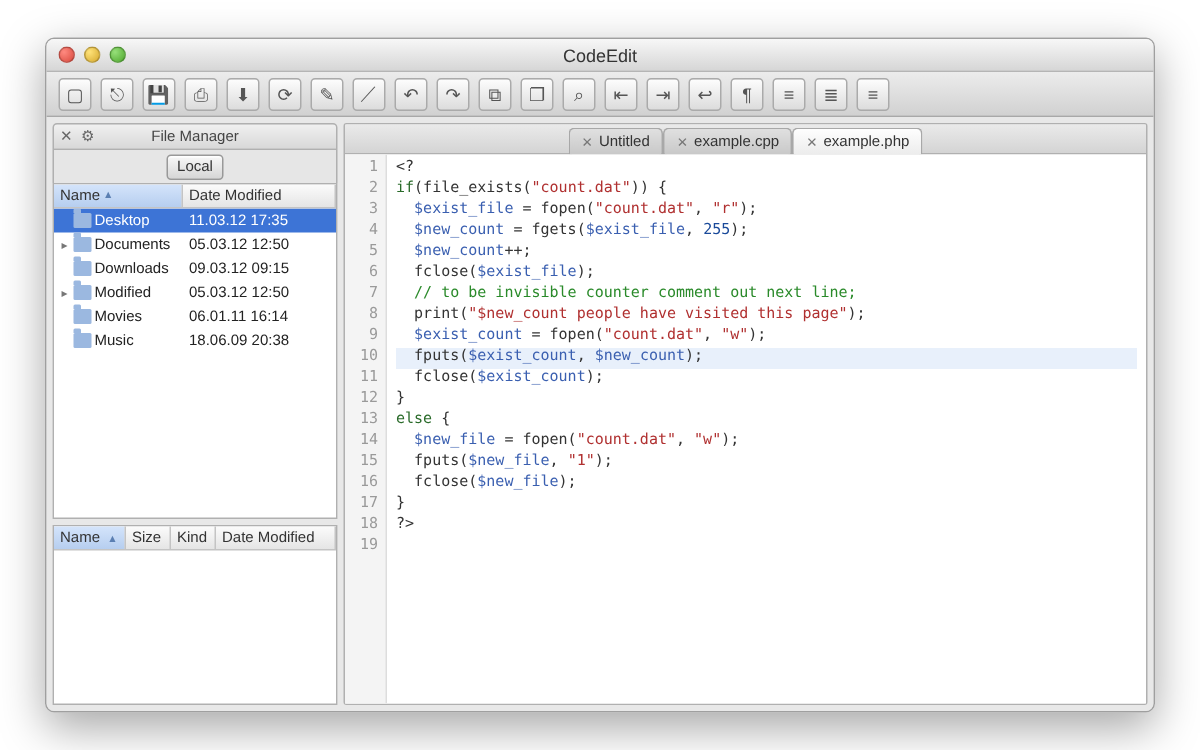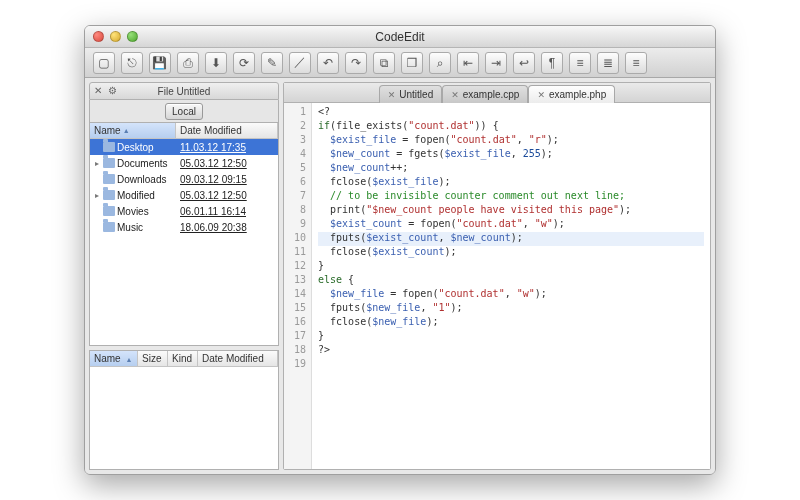--- a/index.html
+++ b/index.html
@@ -7,21 +7,21 @@
     font-family: "Lucida Grande", -apple-system, BlinkMacSystemFont, sans-serif;
     font-size: 11px;
     background: #fff;
     width: 800px;
     height: 500px;
     display: flex;
     align-items: center;
     justify-content: center;
   }
   .window {
-    width: 632px;
+    width: 740px;
     height: 450px;
     background: linear-gradient(#ebebeb, #d8d8d8);
     border: 1px solid #9f9f9f;
     border-radius: 6px;
     box-shadow: 0 10px 30px rgba(0,0,0,0.35);
     display: flex;
     flex-direction: column;
     overflow: hidden;
   }
   .titlebar {
@@ -88,21 +88,21 @@
     display: flex; background: linear-gradient(#fbfbfb,#e5e5e5);
     border-bottom: 1px solid #c4c4c4;
   }
   .fl-header .col { padding: 2px 4px; font-size: 10px; color: #333; border-right: 1px solid #c4c4c4; display:flex; align-items:center; gap:2px;}
   .fl-header .sort { color:#5b7fb2; font-size:7px;}
   .col-name { flex: 0 0 86px; background: linear-gradient(#d4e4fb,#b6ceef);}
   .col-date { flex: 1; }
   .fl-rows { flex:1; overflow:auto; }
   .fl-row { display: flex; align-items: center; height: 16px; font-size: 10px; color: #222; }
   .fl-row .c1 { flex: 0 0 86px; display: flex; align-items: center; gap: 2px; padding-left: 3px;}
-  .fl-row .c2 { flex: 1; padding-left: 4px; text-decoration: underline;}
+  .fl-row .c2 { flex: 1; padding-left: 4px;}
   .fl-row.selected { background: #3d74d6; color: #fff; }
   .fl-row .tri { width: 8px; text-align:center; font-size:8px; color:#777;}
   .fl-row.selected .tri { color:#cde; }
   .folder-ico { width:12px; height:10px; background:#9bb8e0; border-radius:1px; position:relative;}
   .folder-ico::before { content:""; position:absolute; top:-3px; left:0; width:5px; height:3px; background:#9bb8e0; border-radius:1px 1px 0 0;}
   .bottom-pane {
     height: 120px; margin-top: 4px; background:#fff; border:1px solid #b0b0b0;
   }
   .bp-header { display:flex; background:linear-gradient(#fbfbfb,#e5e5e5); border-bottom:1px solid #c4c4c4;}
   .bp-header .bcol { padding:2px 4px; font-size:10px; color:#333; border-right:1px solid #c4c4c4; }
@@ -167,21 +167,21 @@
       <div class="tbtn">≣</div>
       <div class="tbtn">≡</div>
     </div>
 
   <div class="content">
 
     <div class="sidebar">
       <div class="panel-head">
         <span class="close">✕</span>
         <span class="gear">⚙</span>
-        <span>File Untitled</span>
+        <span>File Manager</span>
       </div>
       <div class="segbar">
         <div class="segbtn">Local</div>
       </div>
       <div class="filelist">
         <div class="fl-header">
           <div class="col col-name">
             <span>Name</span>
             <span class="sort">▲</span>
           </div>

